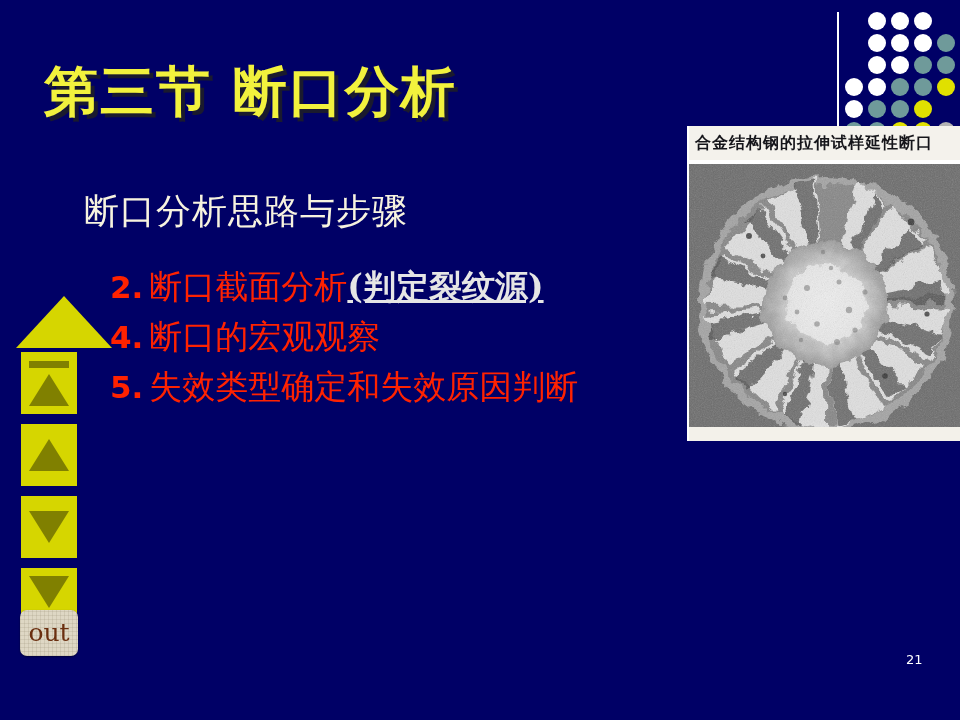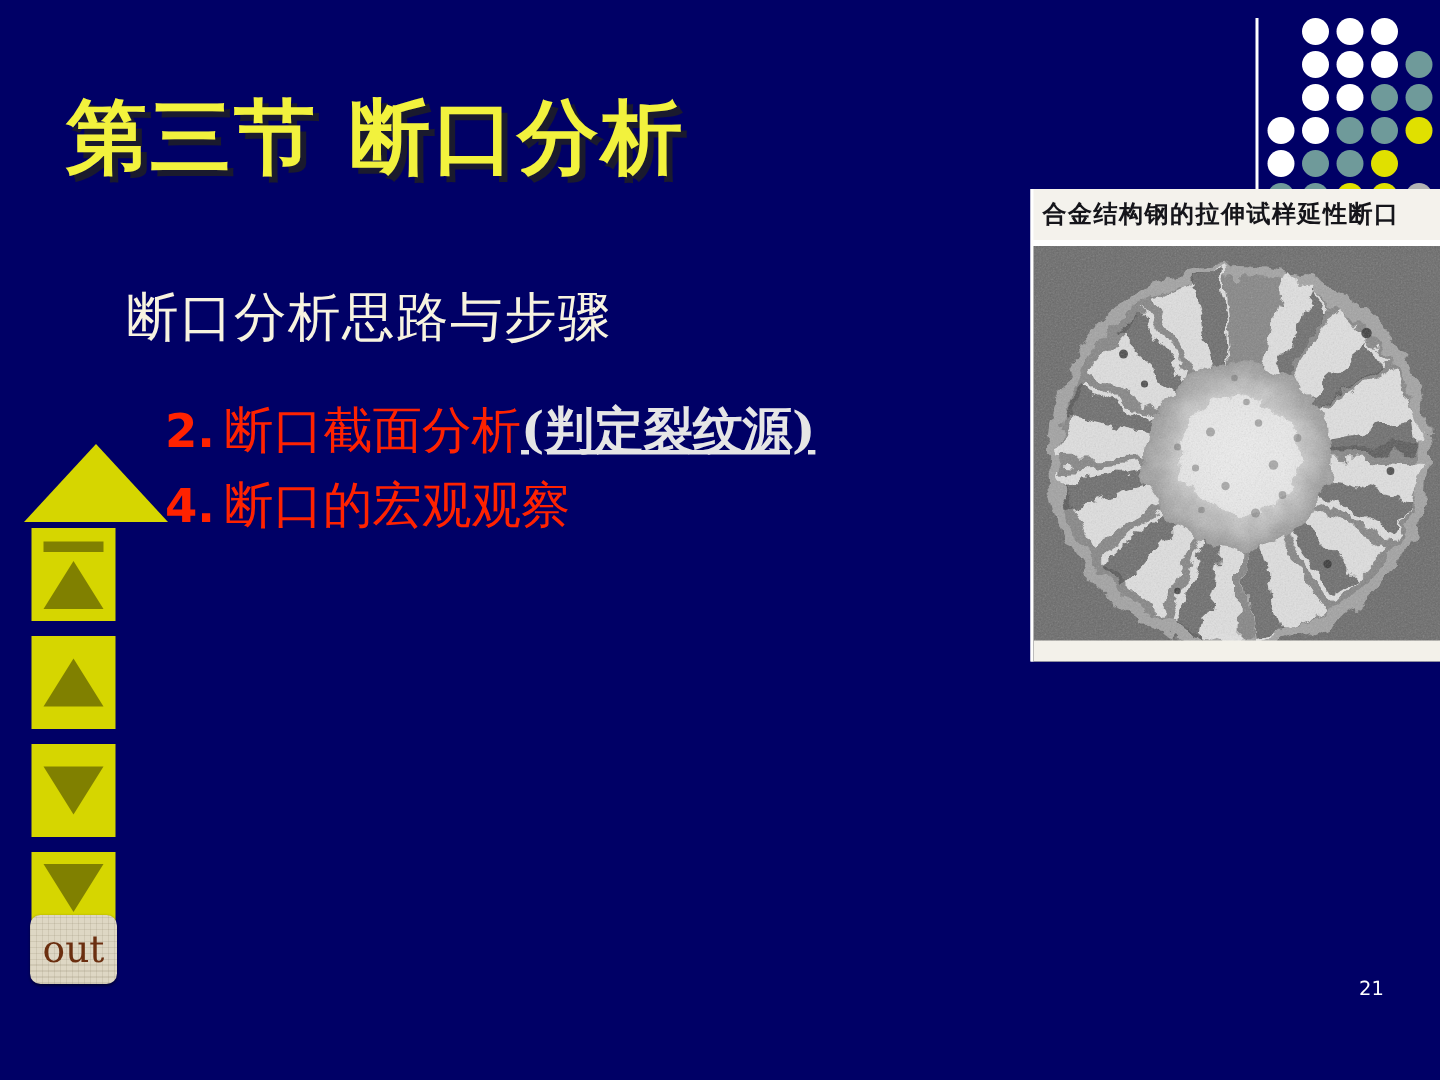--- a/index.html
+++ b/index.html
@@ -253,20 +253,21 @@
       <span class="dot" style="left: 69px; top: 154px; background: rgb(179, 179, 179);"></span>
     </div>
 
   <div id="title">第三节  断口分析</div>
 
   <div id="subtitle">断口分析思路与步骤</div>
 
   <div id="list">
       <div class="list-row"><span class="num">2.</span><span class="red">断口截面分析</span><span class="white">(判定裂纹源)</span></div>
       <div class="list-row"><span class="num">4.</span><span class="red">断口的宏观观察</span></div>
+      <div class="list-row"><span class="num">5.</span><span class="red">失效类型确定和失效原因判断</span></div>
     </div>
 
   <div id="nav-arrow-big"></div>
 
   <div class="nav-btn" id="nav-first">
     <span class="bar" style="top:9px;"></span>
     <span class="tri-up" style="top:22px;"></span>
   </div>
 
   <div class="nav-btn" id="nav-prev">

